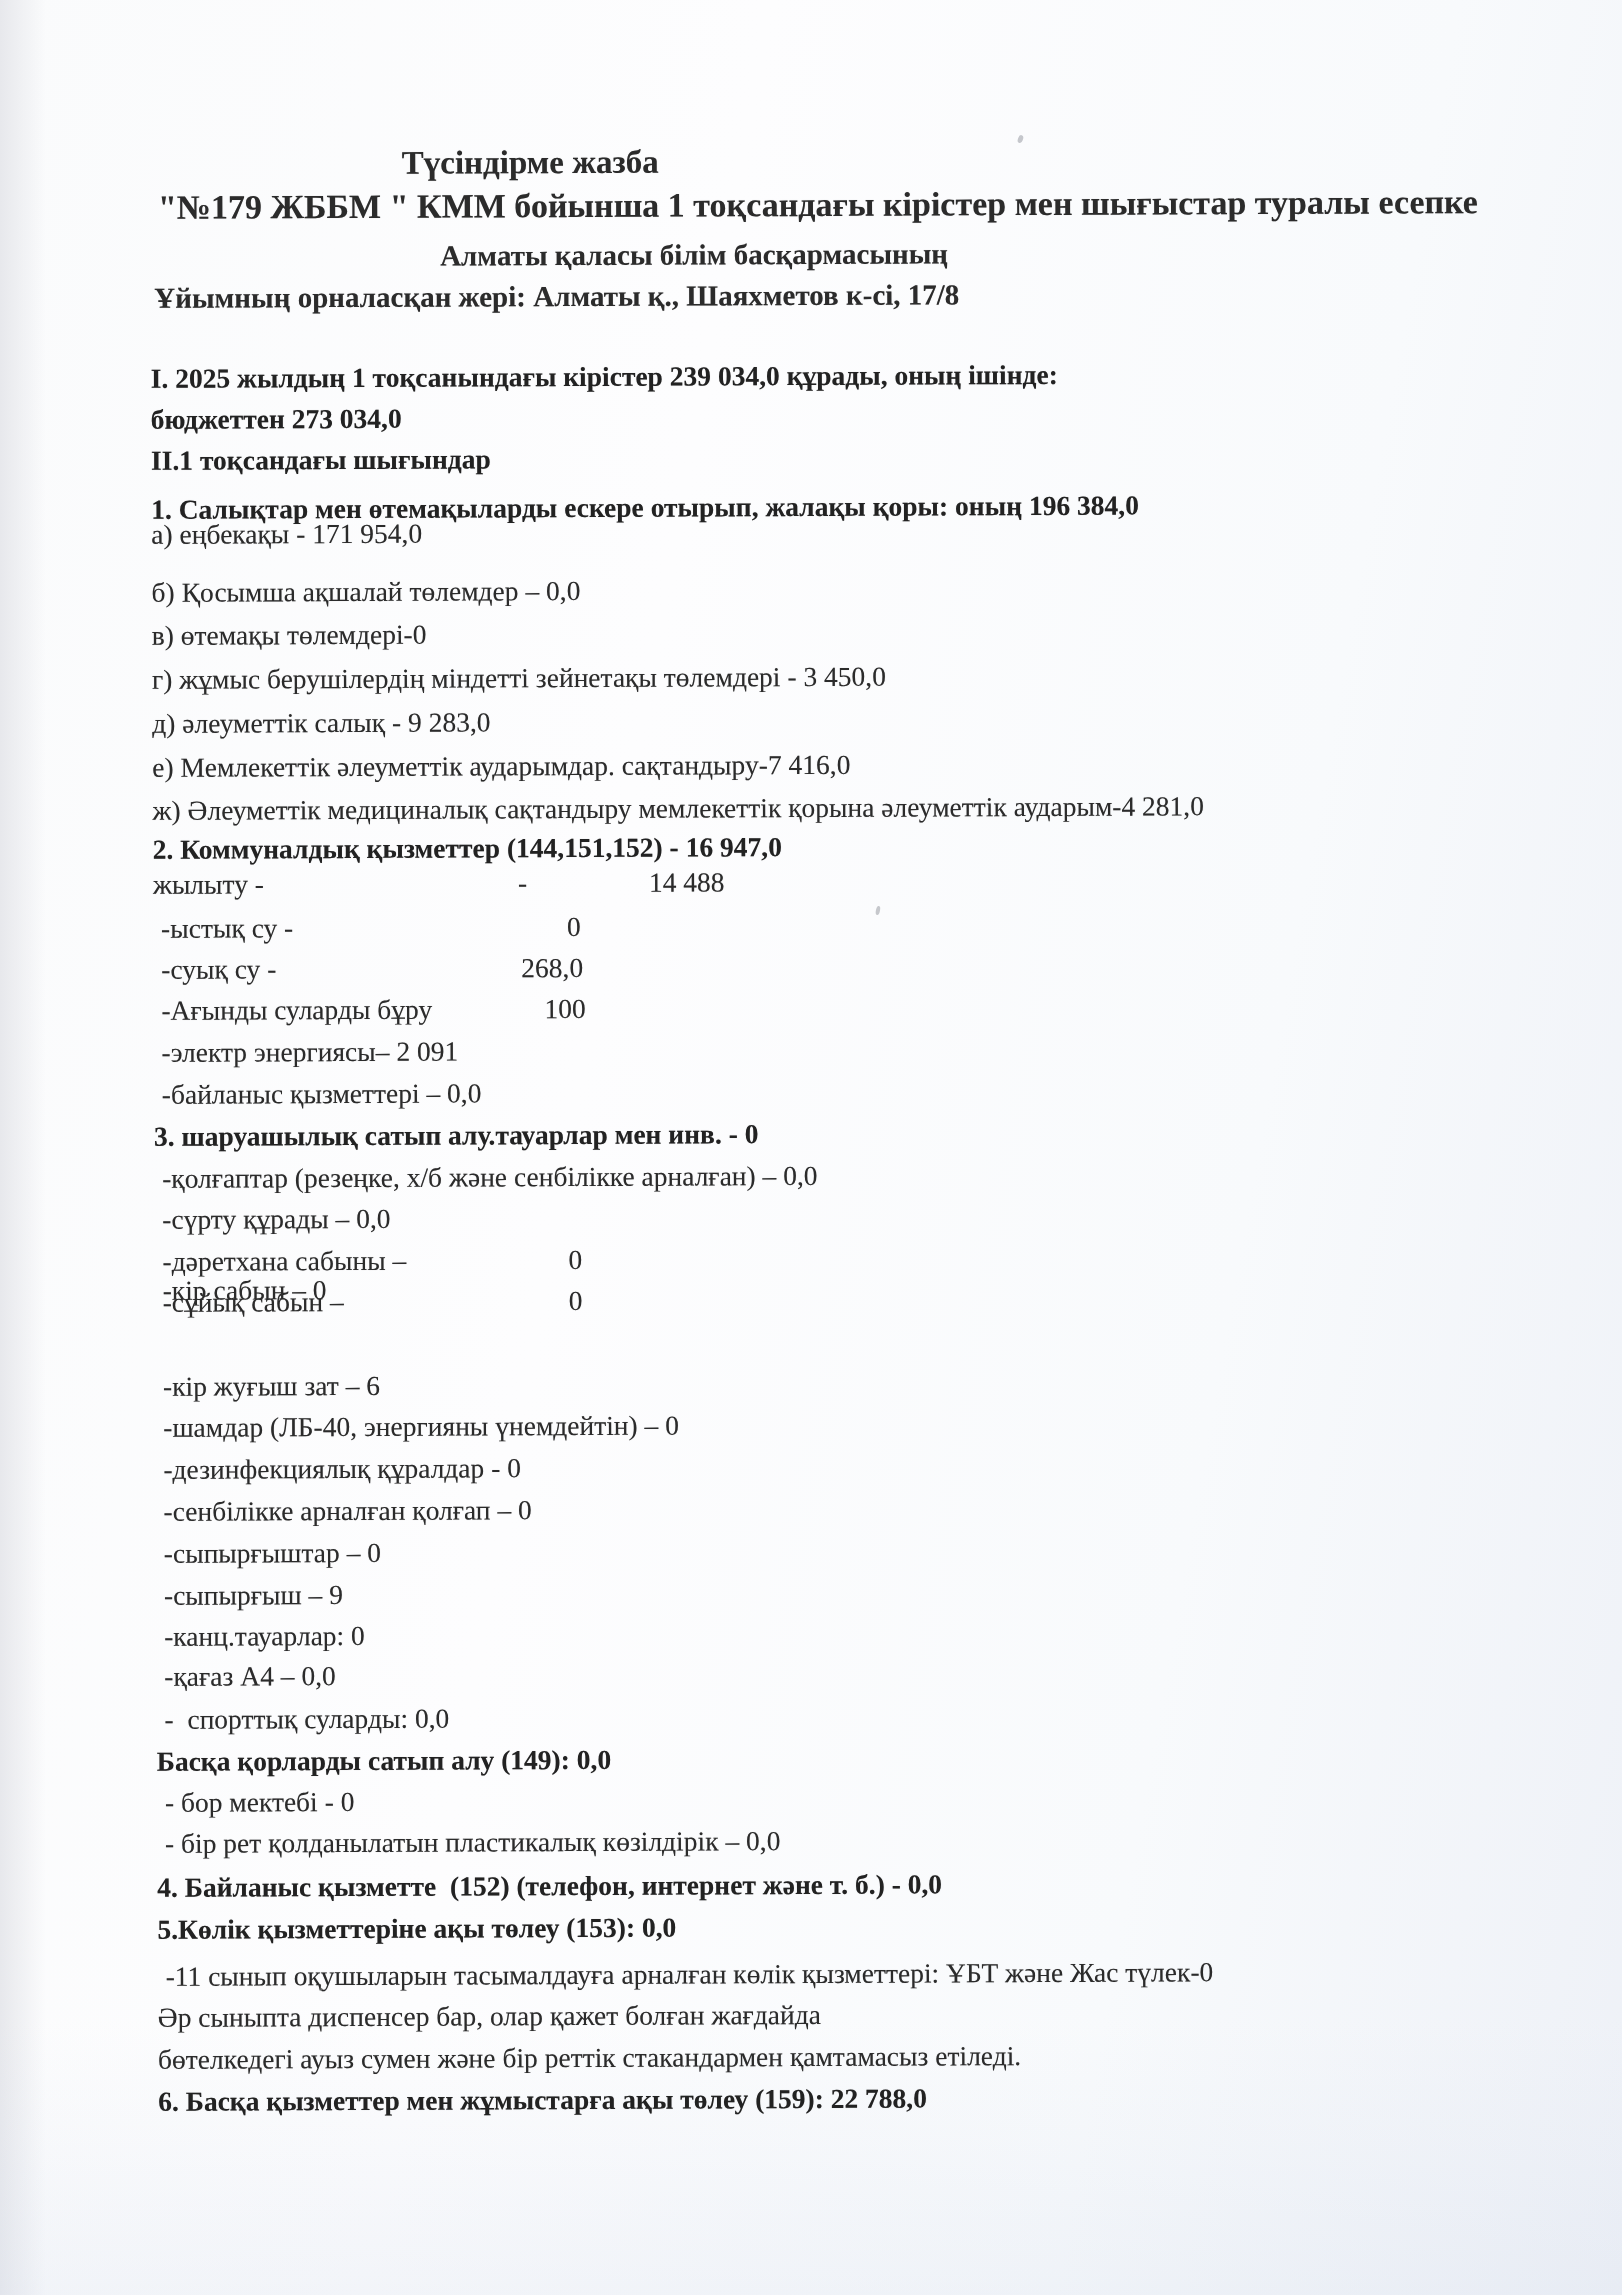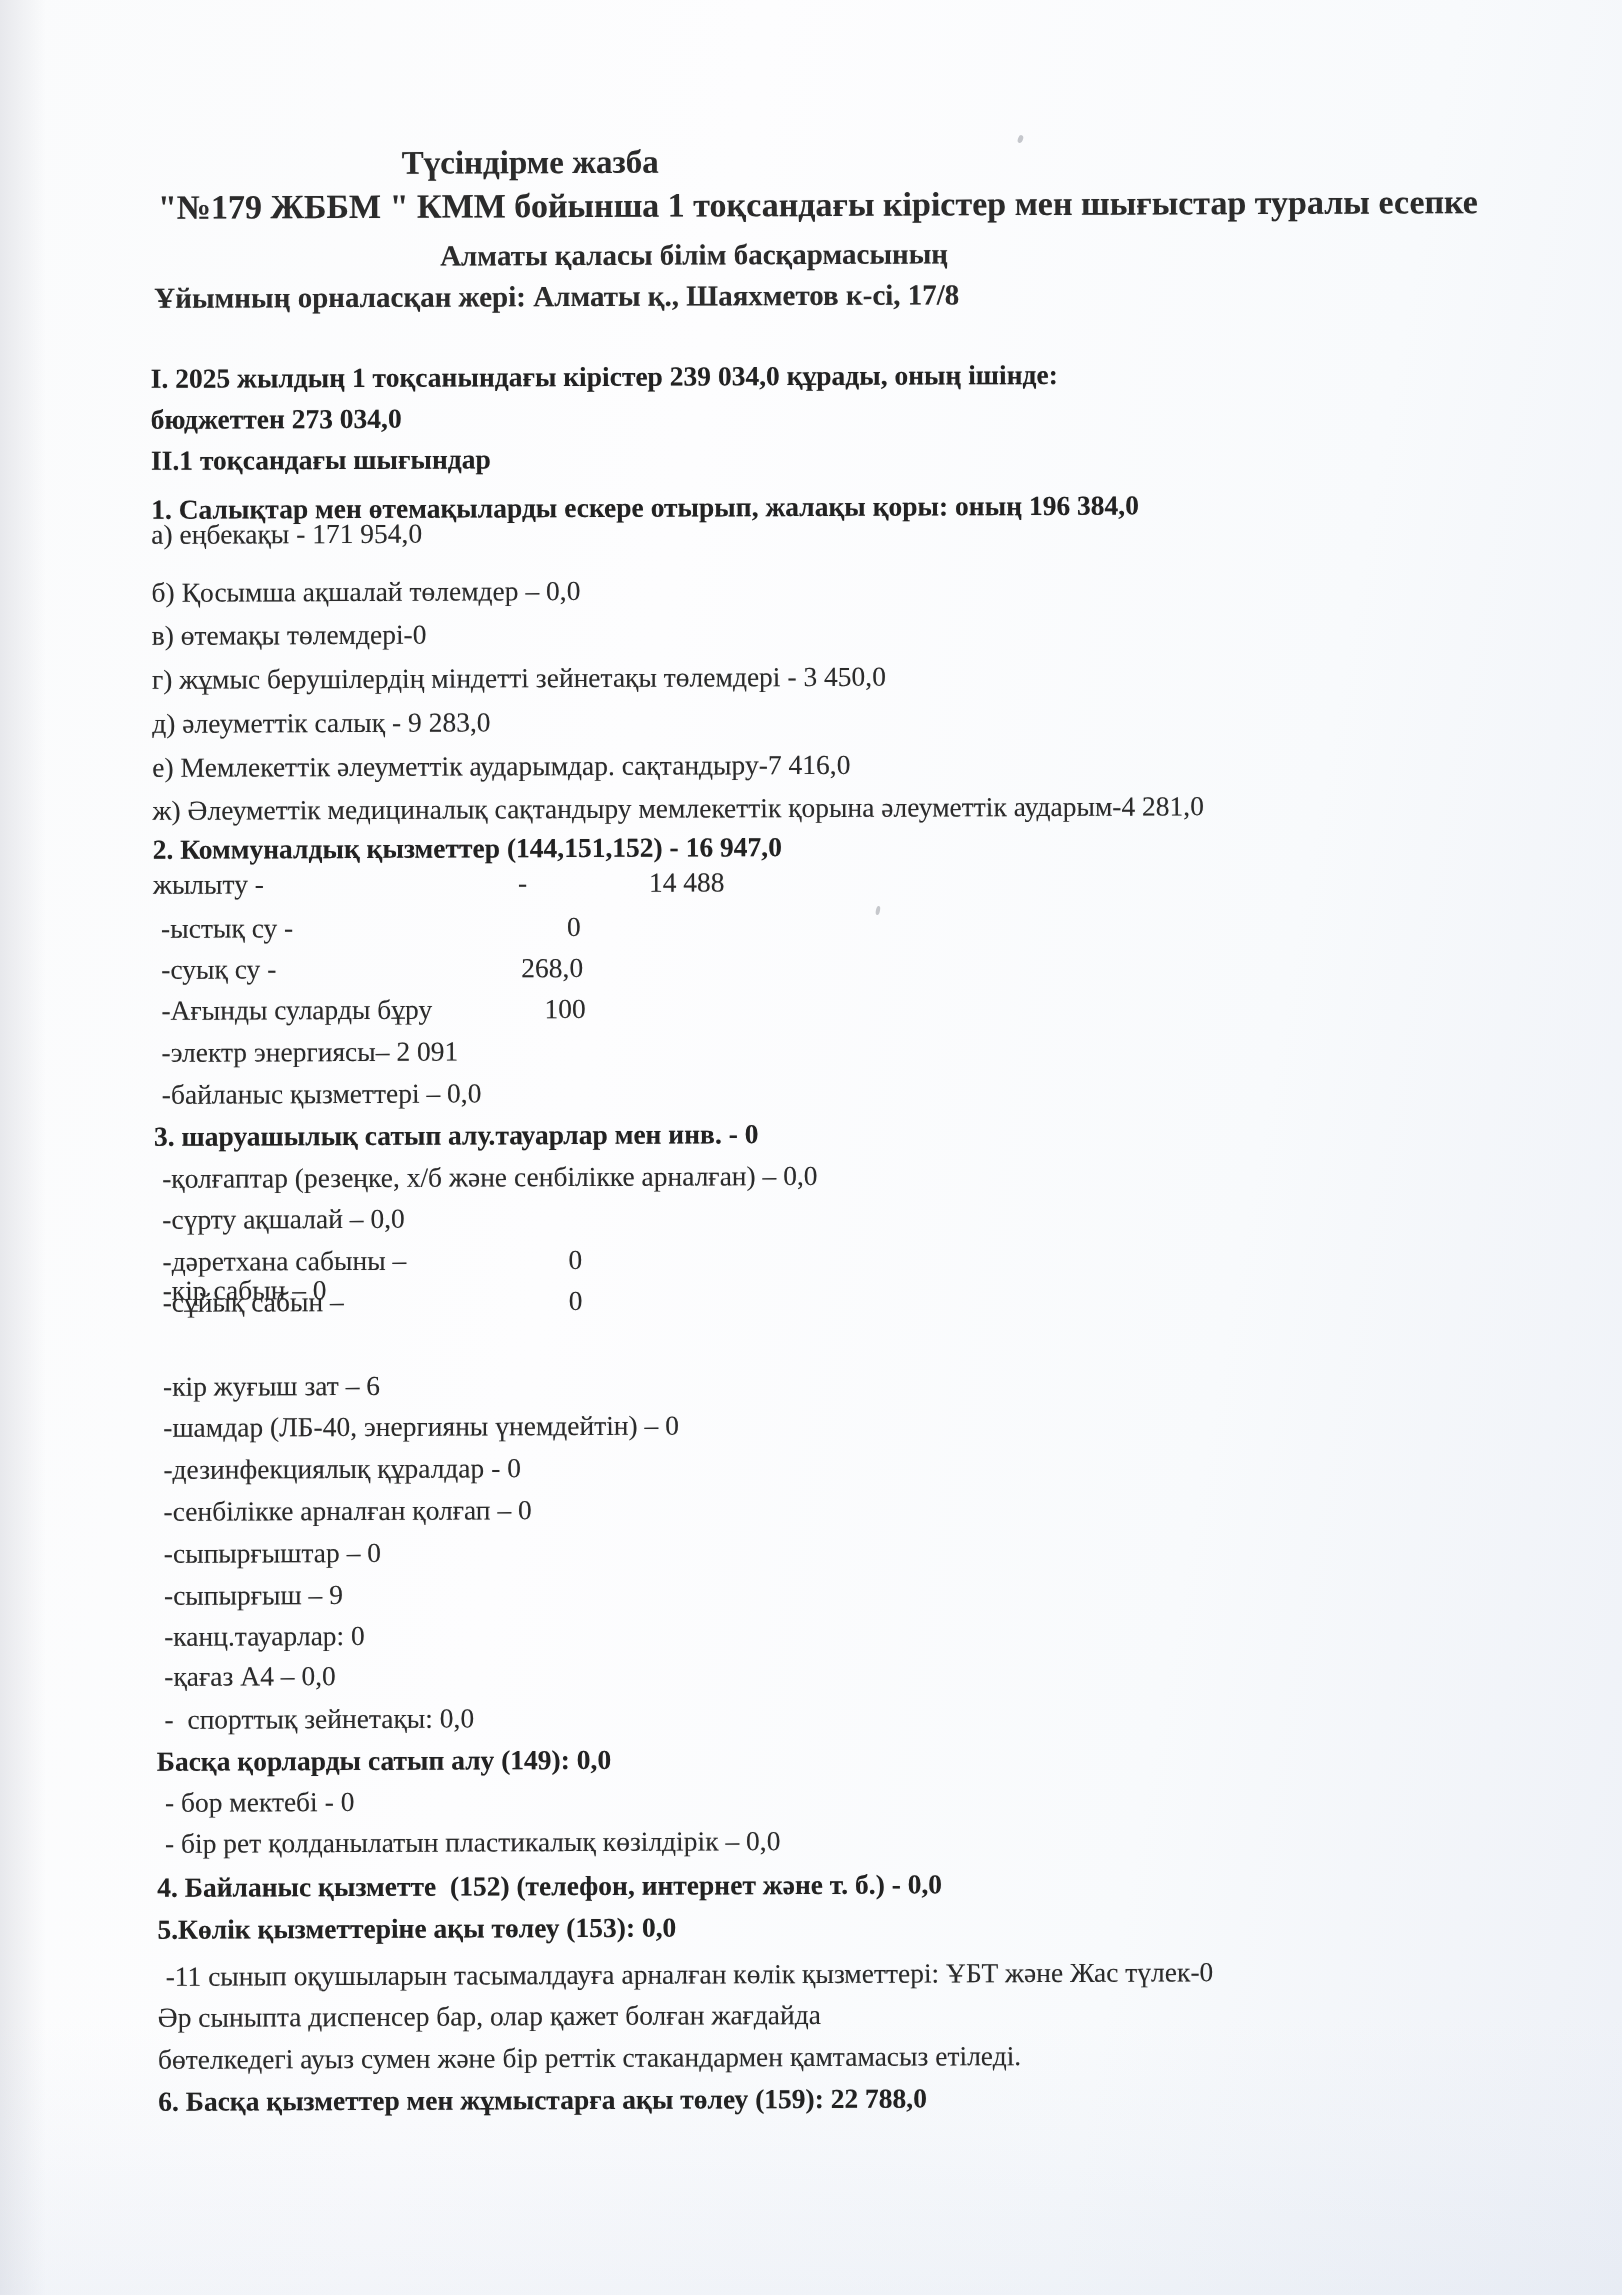--- a/index.html
+++ b/index.html
@@ -104,33 +104,33 @@
   <div id="l16" class="line b">2. Коммуналдық қызметтер (144,151,152) - 16 947,0</div>
   <div id="l17" class="line"><span>жылыту -</span><span class="val m">-</span><span class="val v">14 488</span></div>
   <div id="l18" class="line ind"><span>-ыстық су -</span><span class="val v">0</span></div>
   <div id="l19" class="line ind"><span>-суық су -</span><span class="val v">268,0</span></div>
   <div id="l20" class="line ind"><span>-Ағынды суларды бұру</span><span class="val v">100</span></div>
   <div id="l21" class="line ind">-электр энергиясы– 2 091</div>
   <div id="l22" class="line ind">-байланыс қызметтері – 0,0</div>
 
   <div id="l23" class="line b">3. шаруашылық сатып алу.тауарлар мен инв. - 0</div>
   <div id="l24" class="line ind">-қолғаптар (резеңке, х/б және сенбілікке арналған) – 0,0</div>
-  <div id="l25" class="line ind">-сүрту ақшалай – 0,0</div>
+  <div id="l25" class="line ind">-сүрту құрады – 0,0</div>
   <div id="l26" class="line ind"><span>-дәретхана сабыны –</span><span class="val v">0</span></div>
   <div id="l27" class="line ind"><span>-сұйық сабын –</span><span class="val v">0</span></div>
   <div id="l28" class="line ind">-кір сабын – 0</div>
   <div id="l29" class="line ind">-кір жуғыш зат – 6</div>
   <div id="l30" class="line ind">-шамдар (ЛБ-40, энергияны үнемдейтін) – 0</div>
   <div id="l31" class="line ind">-дезинфекциялық құралдар - 0</div>
   <div id="l32" class="line ind">-сенбілікке арналған қолғап – 0</div>
   <div id="l33" class="line ind">-сыпырғыштар – 0</div>
   <div id="l34" class="line ind">-сыпырғыш – 9</div>
   <div id="l35" class="line ind">-канц.тауарлар: 0</div>
   <div id="l36" class="line ind">-қағаз А4 – 0,0</div>
-  <div id="l37" class="line ind">-  спорттық зейнетақы: 0,0</div>
+  <div id="l37" class="line ind">-  спорттық суларды: 0,0</div>
 
   <div id="l38" class="line b">Басқа қорларды сатып алу (149): 0,0</div>
   <div id="l39" class="line ind">- бор мектебі - 0</div>
   <div id="l40" class="line ind">- бір рет қолданылатын пластикалық көзілдірік – 0,0</div>
 
   <div id="l41" class="line b">4. Байланыс қызметте  (152) (телефон, интернет және т. б.) - 0,0</div>
   <div id="l42" class="line b">5.Көлік қызметтеріне ақы төлеу (153): 0,0</div>
   <div id="l43" class="line ind">-11 сынып оқушыларын тасымалдауға арналған көлік қызметтері: ҰБТ және Жас түлек-0</div>
   <div id="l44" class="line">Әр сыныпта диспенсер бар, олар қажет болған жағдайда</div>
   <div id="l45" class="line">бөтелкедегі ауыз сумен және бір реттік стакандармен қамтамасыз етіледі.</div>

